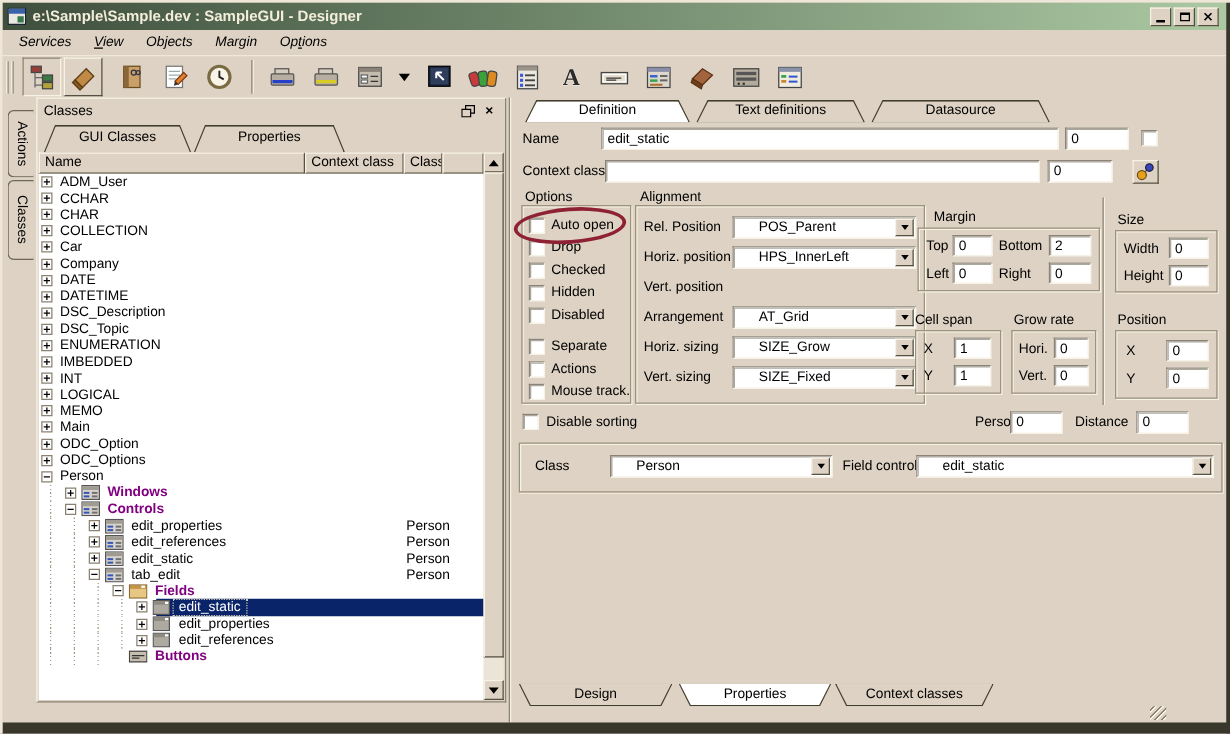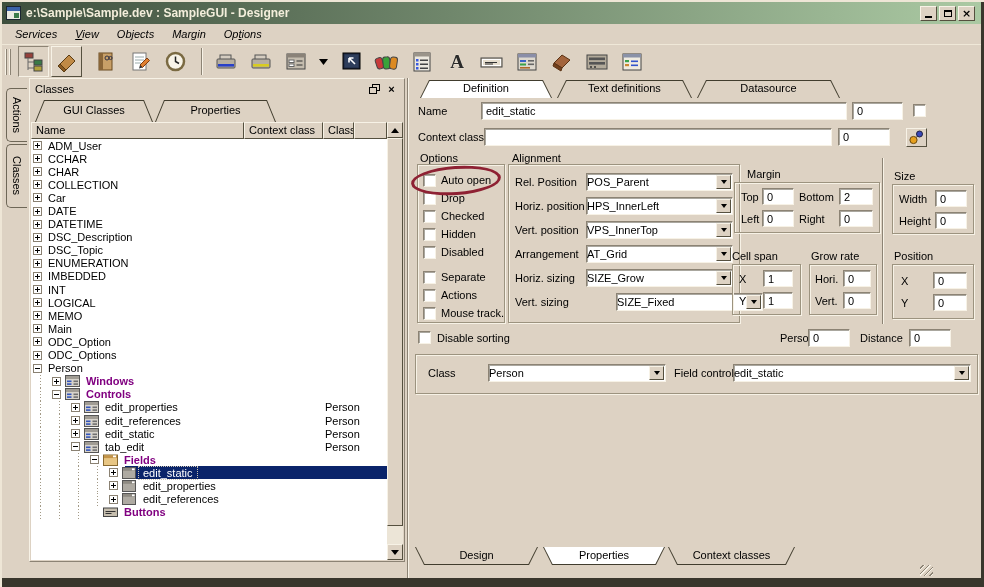--- a/index.html
+++ b/index.html
@@ -101,21 +101,21 @@
 
   .sunken{background:#fff;border:1px solid;border-color:var(--dark) var(--light) var(--light) var(--dark);
       box-shadow:inset 1px 1px 0 rgba(85,80,63,.5)}
   .tfield{position:absolute;height:18px;padding:2px 4px;white-space:nowrap;overflow:hidden}
   .numf{position:absolute;height:18px;padding:2px 4px}
   .cb{position:absolute;width:13px;height:13px;background:#fff;border:1px solid;
       border-color:var(--dark) var(--light) var(--light) var(--dark);box-shadow:inset 1px 1px 0 rgba(85,80,63,.5)}
   .lbl{position:absolute;white-space:nowrap}
   .groupbox{position:absolute;border:1px solid #9c937f;box-shadow:inset 1px 1px 0 var(--light),1px 1px 0 var(--light)}
   .combo{position:absolute;height:18px;background:#fff;border:1px solid;border-color:var(--dark) var(--light) var(--light) var(--dark);
-      box-shadow:inset 1px 1px 0 rgba(85,80,63,.5);padding:2px 18px 2px 0;white-space:nowrap;overflow:hidden}
+      box-shadow:inset 1px 1px 0 rgba(85,80,63,.5);padding:2px 18px 2px 20px;white-space:nowrap;overflow:hidden}
   .cbtn{position:absolute;right:1px;top:1px;bottom:1px;width:15px;background:var(--mid);
       border:1px solid;border-color:var(--light) var(--darker) var(--darker) var(--light);
       display:flex;align-items:center;justify-content:center}
   .arr{width:0;height:0;border:3px solid transparent;border-top:4px solid #000;margin-top:3px}
   .ballbtn{position:absolute;width:21px;height:19px;background:var(--mid);border:1px solid;
       border-color:var(--light) var(--darker) var(--darker) var(--light);display:flex;align-items:center;justify-content:center}
   .vdivider{position:absolute;width:2px;border-left:1px solid var(--dark);border-right:1px solid var(--light)}
 
   .optrow{display:flex;align-items:center;height:18px;padding-left:5px}
   .optrow .ocb{width:13px;height:13px;flex:none;background:#fff;border:1px solid;
@@ -387,20 +387,26 @@
           <div class="trow">
             <span class="expc">
               <span class="exp plus"></span>
             </span>
             <span class="tlabel">Car</span>
           </div>
           <div class="trow">
             <span class="expc">
               <span class="exp plus"></span>
             </span>
+            <span class="tlabel">Company</span>
+          </div>
+          <div class="trow">
+            <span class="expc">
+              <span class="exp plus"></span>
+            </span>
             <span class="tlabel">DATE</span>
           </div>
           <div class="trow">
             <span class="expc">
               <span class="exp plus"></span>
             </span>
             <span class="tlabel">DATETIME</span>
           </div>
           <div class="trow">
             <span class="expc">
@@ -752,39 +758,36 @@
               </span></div>
           </div>
           <div class="alrow">
             <span class="al">Horiz. position</span>
             <div class="combo" style="left: 77px; width: 147px; top: 0px;"><span>HPS_InnerLeft</span><span class="cbtn">
                 <span class="arr"></span>
               </span></div>
           </div>
           <div class="alrow">
             <span class="al">Vert. position</span>
-            <div class="combo" style="left: 77px; width: 147px; top: 0px;"><span>VPS_InnerTop</span><span class="cbtn">
-                <span class="arr"></span>
-              </span></div>
           </div>
           <div class="alrow">
             <span class="al">Arrangement</span>
             <div class="combo" style="left: 77px; width: 147px; top: 0px;"><span>AT_Grid</span><span class="cbtn">
                 <span class="arr"></span>
               </span></div>
           </div>
           <div class="alrow">
             <span class="al">Horiz. sizing</span>
             <div class="combo" style="left: 77px; width: 147px; top: 0px;"><span>SIZE_Grow</span><span class="cbtn">
                 <span class="arr"></span>
               </span></div>
           </div>
           <div class="alrow">
             <span class="al">Vert. sizing</span>
-            <div class="combo" style="left: 77px; width: 147px; top: 0px; margin-left: 30px;"><span>SIZE_Fixed</span><span class="cbtn">
+            <div class="combo" style="left: 77px; width: 147px; top: 0px;"><span>SIZE_Fixed</span><span class="cbtn">
                 <span class="arr"></span>
               </span></div>
           </div>
         </div>
 
       <div class="vdivider" style="left:470px;top:80px;height:166px"></div>
 
       <span class="lbl" style="left:335px;top:90px">Margin</span>
       <div class="groupbox" style="left:322px;top:104px;width:146px;height:51px">
         <span class="lbl" style="left:6px;top:8px">Top</span>

